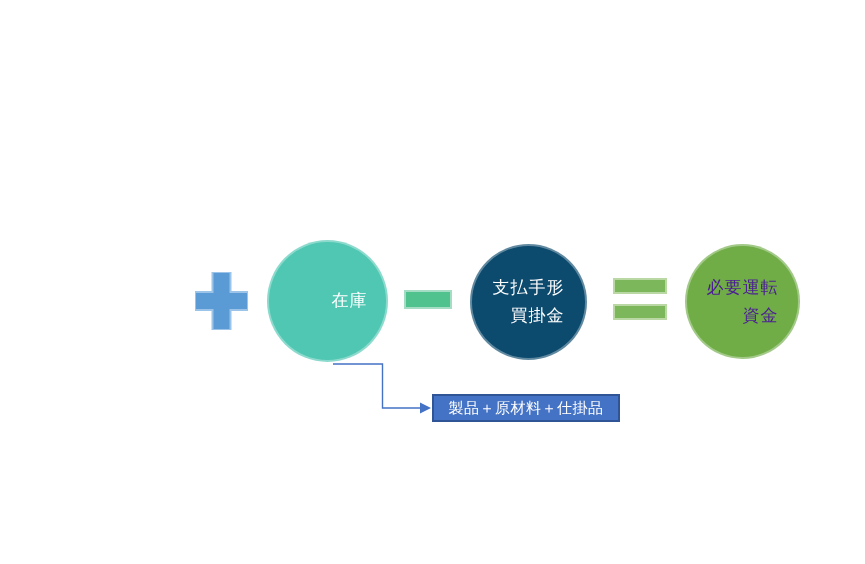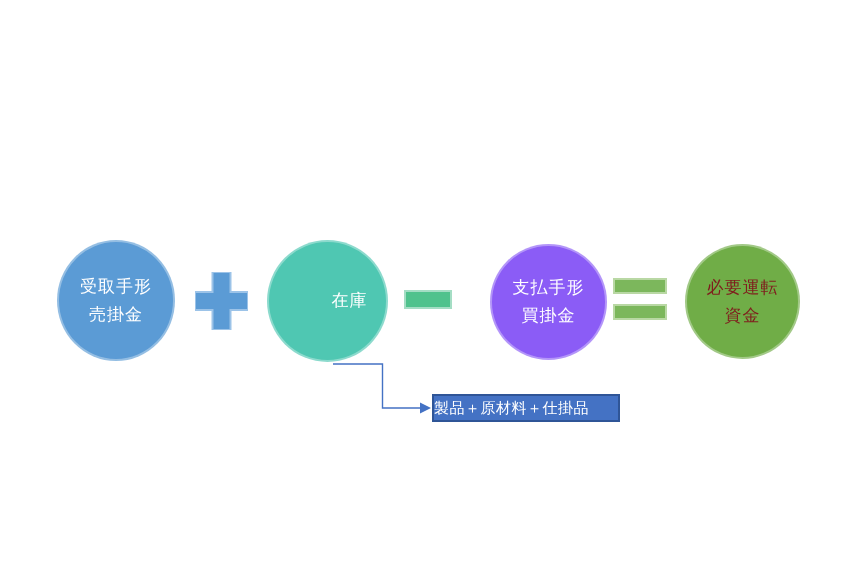--- a/index.html
+++ b/index.html
@@ -38,64 +38,60 @@
   .equals-bar { width: 54px; height: 16px; }
   .connector-svg { position: absolute; left: 325px; top: 355px; }
   .callout-box {
     position: absolute;
     left: 432px; top: 394px;
     width: 188px; height: 28px;
     box-sizing: border-box;
     border: 2px solid;
     display: flex;
     align-items: center;
-    justify-content: flex-start;
+    justify-content: center;
   }
   .callout-label {
     font-size: 15px;
     letter-spacing: 0.5px;
     white-space: nowrap;
   }
 </style>
 </head>
 <body>
 
 <div class="canvas" style="background-color: rgb(255, 255, 255);">
 
-  <div class="node" style="left: 57px; top: 240px; width: 118px; height: 121px; background-color: rgb(91, 155, 213);">
-    <span class="node-label" style="color: rgb(255, 255, 255);">受取手形
-売掛金</span>
-  </div>
 
   <div class="op" style="left:195px; top:272px;">
     <svg width="53" height="58" viewBox="0 0 53 58">
       <path d="M17.5 0 H35.5 V20 H53 V38 H35.5 V58 H17.5 V38 H0 V20 H17.5 Z" stroke-width="2" style="fill: rgb(91, 155, 213); stroke: rgb(156, 195, 232);"></path>
     </svg>
   </div>
 
   <div class="node" style="left: 267px; top: 240px; width: 121px; height: 122px; background-color: rgb(79, 199, 178);">
     <span class="node-label" style="color: rgb(255, 255, 255); margin-left: 44px;">在庫</span>
   </div>
 
   <div class="op" style="left:404px; top:290px;">
     <div class="bar minus-bar" style="background-color: rgb(80, 194, 141); border-color: rgb(164, 221, 196);"></div>
   </div>
 
-  <div class="node" style="left: 490px; top: 244px; width: 117px; height: 116px; background-color: #8b5cf6;">
+  <div class="node" style="left: 470px; top: 244px; width: 117px; height: 116px; background-color: #0c4a6e; text-align: right;">
     <span class="node-label" style="color: rgb(255, 255, 255);">支払手形
 買掛金</span>
   </div>
 
   <div class="op equals-wrap" style="left:613px; top:278px;">
     <div class="bar equals-bar" style="background-color: rgb(124, 183, 92); border-color: rgb(185, 216, 164);"></div>
     <div class="bar equals-bar" style="background-color: rgb(124, 183, 92); border-color: rgb(185, 216, 164);"></div>
   </div>
 
   <div class="node" style="left: 685px; top: 244px; width: 115px; height: 115px; background-color: rgb(112, 173, 71);">
-    <span class="node-label" style="color: #7f1d1d;">必要運転
+    <span class="node-label" style="color: #4c1d95; text-align: right;">必要運転
 資金</span>
   </div>
 
   <svg class="connector-svg" width="115" height="62" viewBox="0 0 115 62">
     <path d="M8 9 H57.5 V53 H95" fill="none" stroke-width="1.4" style="stroke: rgb(68, 114, 196);"></path>
     <polygon points="95,47.5 106,53 95,58.5" style="fill: rgb(68, 114, 196);"></polygon>
   </svg>
 
   <div class="callout-box" style="background-color: rgb(68, 114, 196); border-color: rgb(47, 85, 151);">
     <span class="callout-label" style="color: rgb(255, 255, 255);">製品＋原材料＋仕掛品</span>

